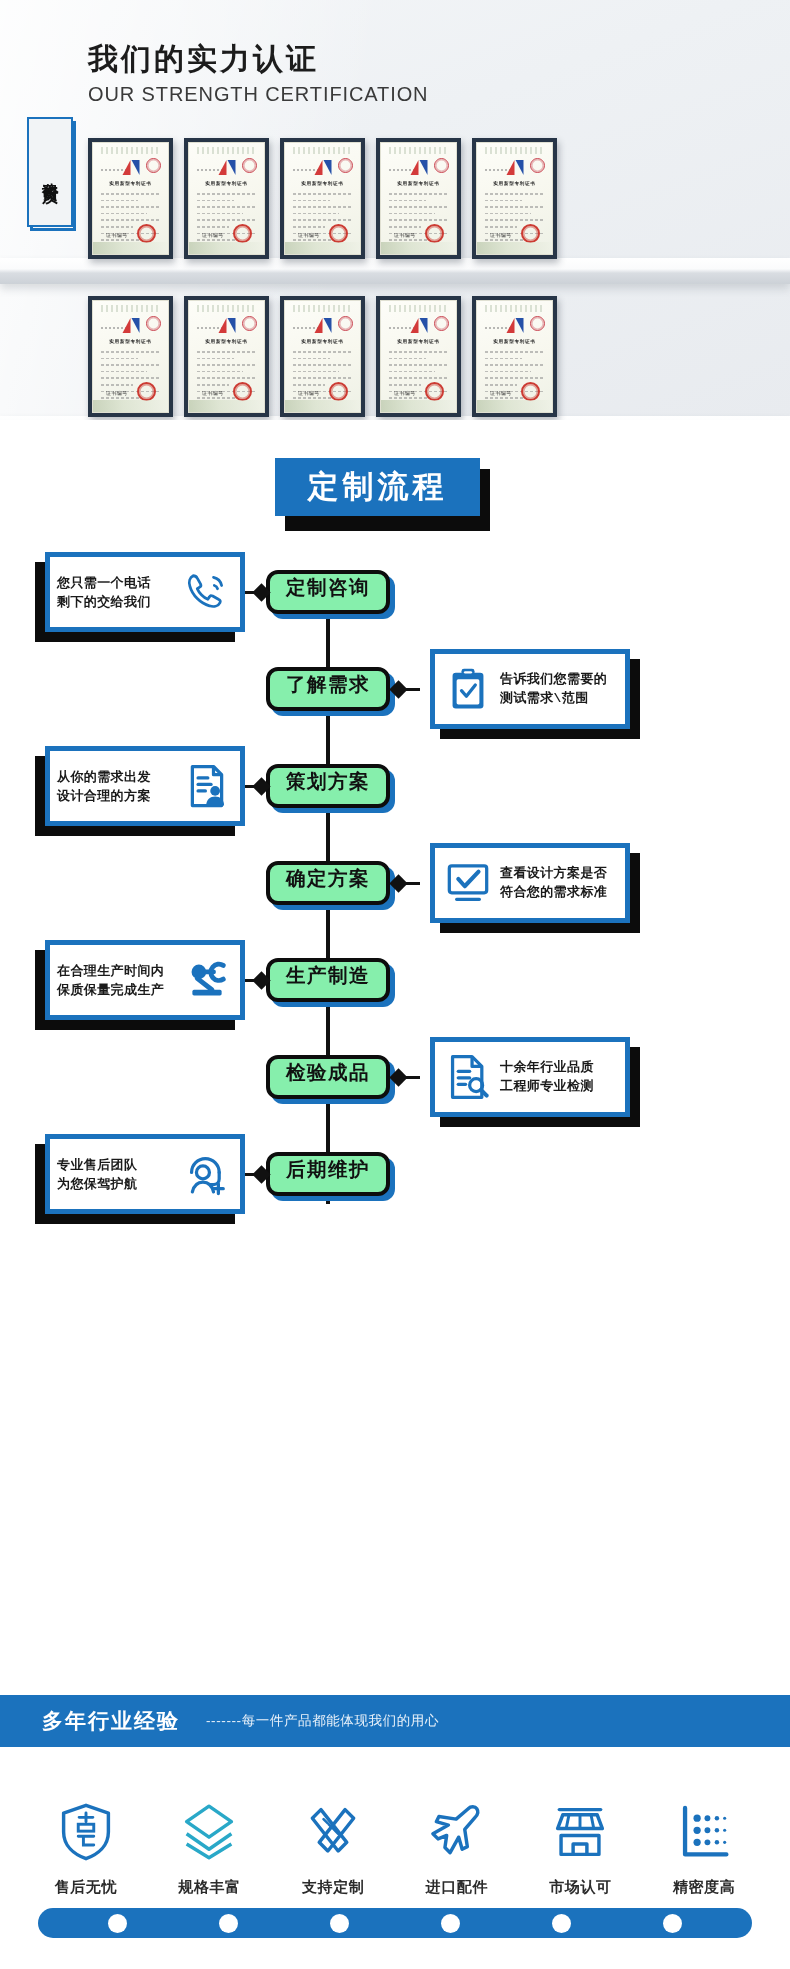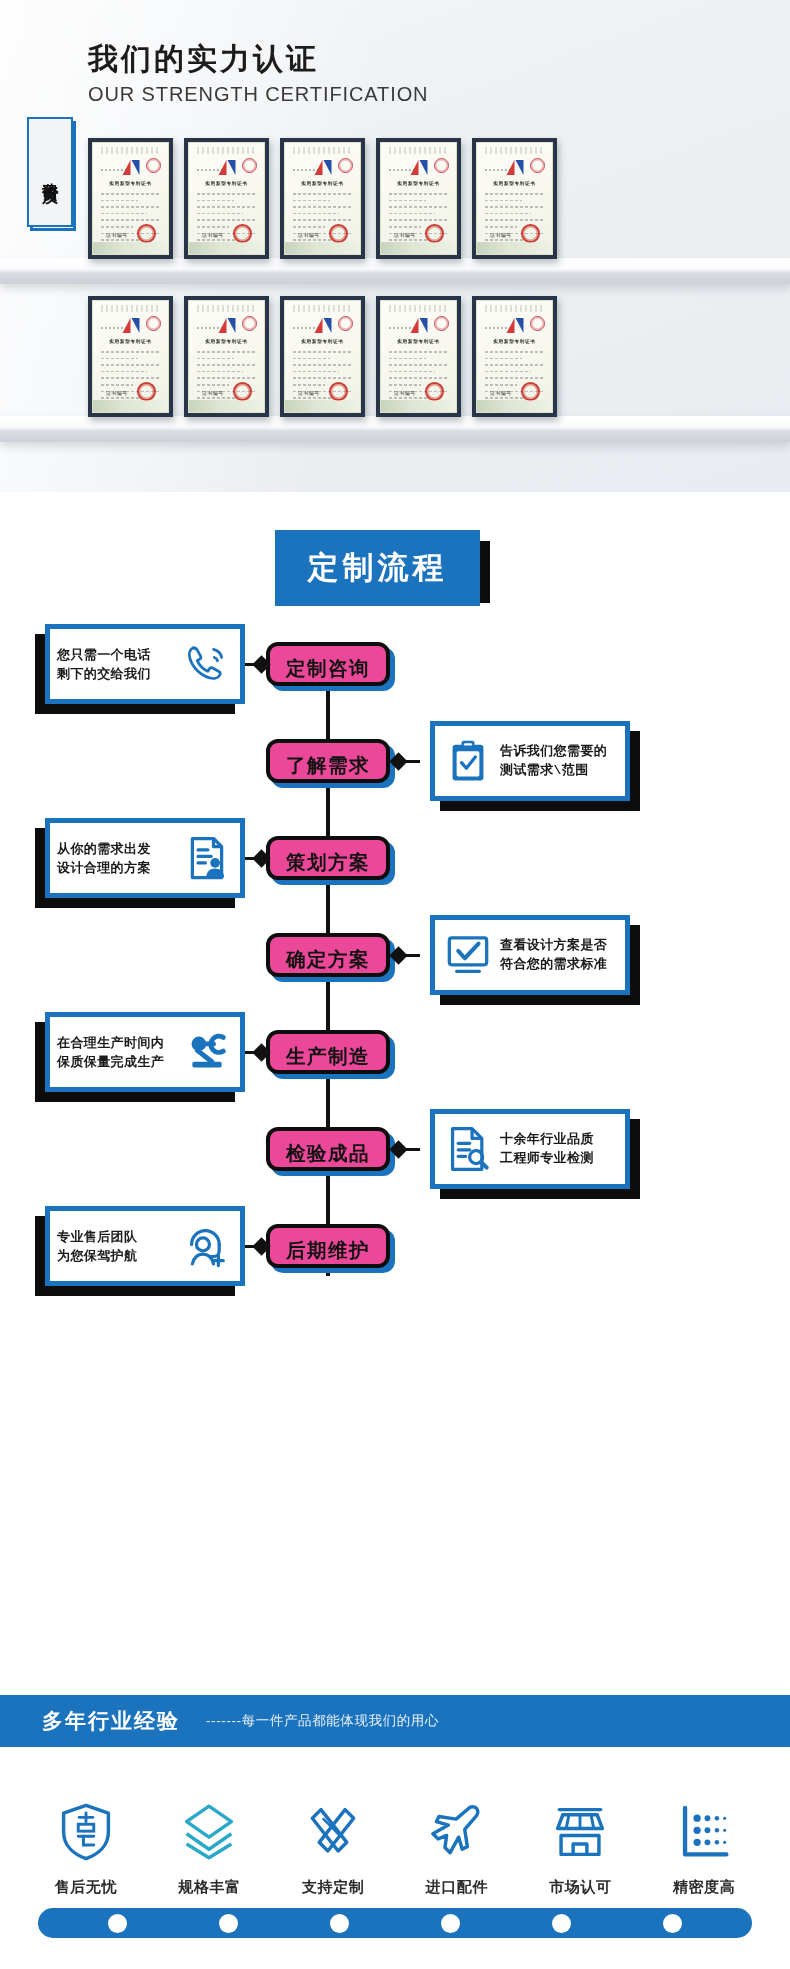--- a/index.html
+++ b/index.html
@@ -5,21 +5,21 @@
   * { box-sizing: border-box; margin:0; padding:0; }
   html,body { background:#fff; }
   body {
     width:790px; height:1969px;
     font-family:"Liberation Sans","DejaVu Sans",sans-serif;
     position:relative; overflow:hidden;
   }
 
   
   .cert-section{
-    position:relative; width:790px; height:492px;
+    position:relative; width:790px; height:420px;
     background:linear-gradient(160deg,#f4f6f8 0%,#eef1f4 38%,#e8ebef 100%);
     overflow:hidden;
   }
   .cert-section::before{
     content:""; position:absolute; left:0; top:0; width:100%; height:100%;
     background:linear-gradient(100deg,rgba(255,255,255,.85) 0%,rgba(255,255,255,0) 45%);
     pointer-events:none;
   }
   .heading-wrap{ position:absolute; left:88px; top:42px; }
   .heading-cn{
@@ -128,43 +128,43 @@
     opacity:.5;
   }
 
   
   .proc-section{ position:relative; width:790px; height:1150px; background:#fff; }
   .title-box-wrap{ position:absolute; left:275px; top:38px; width:205px; height:62px; }
   .title-box-wrap .shadow{
     position:absolute; left:10px; top:11px; width:205px; height:62px; background:#0c0c0c;
   }
   .title-box-wrap .box{
-    position:absolute; left:0; top:0; width:205px; height:76px;
+    position:absolute; left:0; top:0; width:205px; height:58px;
     background:#1b72bd; display:flex; align-items:center; justify-content:center;
   }
   .title-box-wrap .box span{
     color:#fff; font-size:31px; font-weight:bold; letter-spacing:4px;
   }
 
   
   .spine{
     position:absolute; left:326px; top:172px; width:4px; height:612px; background:#111;
   }
 
   .step{
     position:absolute; left:266px; width:124px; height:44px;
   }
   .step .sh{
     position:absolute; left:5px; top:5px; width:124px; height:44px;
     background:#1b72bd; border-radius:12px;
   }
   .step .pill{
     position:absolute; left:0; top:0; width:124px; height:44px;
-    background:#ec4899; border:4px solid #0d0d0d; border-radius:12px;
-    display:flex; align-items:flex-end; justify-content:center;
+    background:#86efac; border:4px solid #0d0d0d; border-radius:12px;
+    display:flex; align-items:flex-start; justify-content:center;
   }
   .step .pill span{
     font-size:19.5px; font-weight:bold; color:#111; letter-spacing:1.5px;
   }
 
   
   .conn{ position:absolute; height:14px; display:flex; align-items:center; }
   .conn .dia{
     width:13px; height:13px; background:#111; transform:rotate(45deg);
     flex:0 0 auto;

